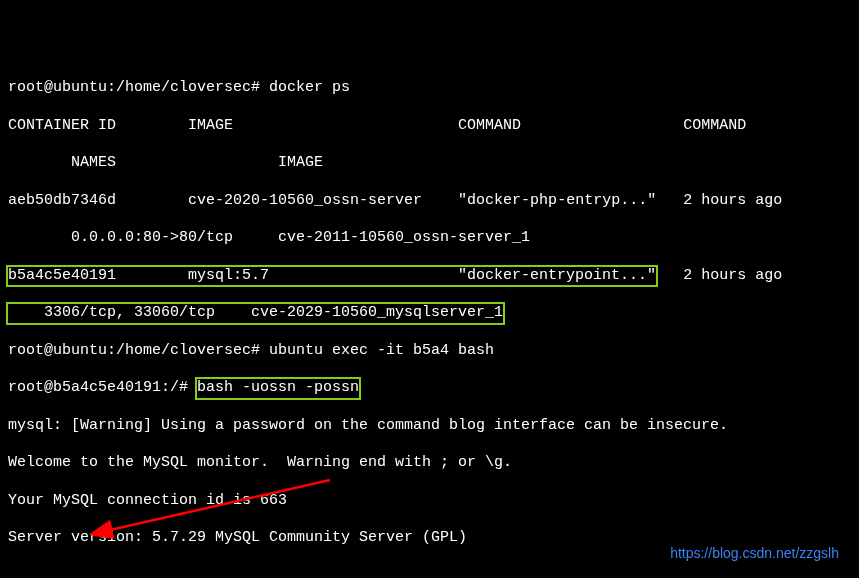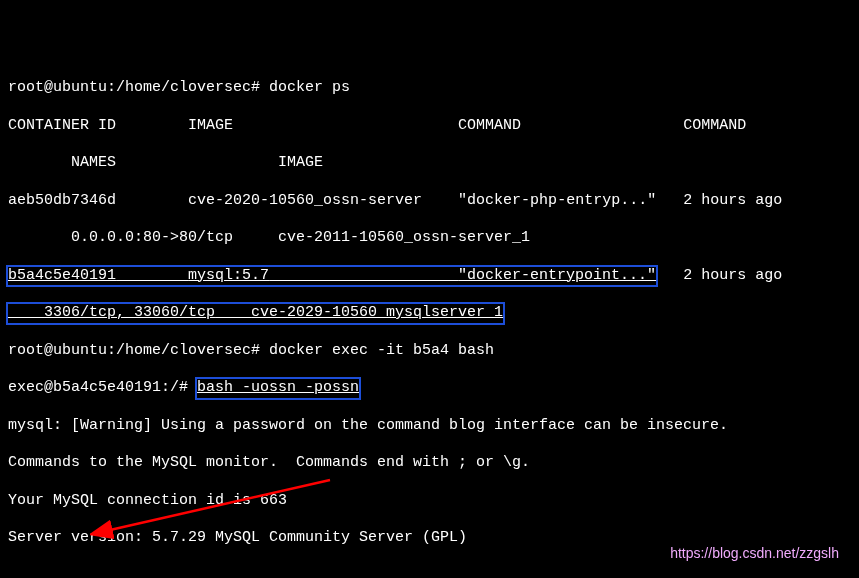--- a/index.html
+++ b/index.html
@@ -17,56 +17,55 @@
       height: 578px;
       padding: 4px 8px;
       white-space: pre;
       overflow: hidden;
       position: relative;
     }
     .line {
       display: block;
     }
     .red-box {
-      border: 2px solid #1d4ed8;
+      border: 2px solid #84cc16;
       display: inline-block;
       margin: -2px;
-      text-decoration: underline;
     }
     .arrow-svg {
       position: absolute;
       left: 90px;
       top: 470px;
       pointer-events: none;
     }
     .watermark {
       position: absolute;
       bottom: 16px;
       right: 20px;
-      color: #f0abfc;
+      color: #3b82f6;
       font-family: Arial, sans-serif;
       font-size: 14px;
     }
   </style>
 </head>
 <body>
 
 
 
 <span class="line"><span>root@ubuntu:/home/cloversec# </span><span>docker ps</span></span>
 <span class="line"><span>CONTAINER ID</span>        <span>IMAGE</span>                         <span>COMMAND</span>                  <span>COMMAND</span>             </span>
 <span class="line">       <span>NAMES</span>                  <span>IMAGE</span></span>
 <span class="line"><span>aeb50db7346d</span>        <span>cve-2020-10560_ossn-server</span>    <span>"docker-php-entryp..."</span>   <span>2 hours ago</span>         </span>
 <span class="line">       <span>0.0.0.0:80-&gt;80/tcp</span>     <span>cve-2011-10560_ossn-server_1</span></span>
 <span class="line"><span class="red-box"><span>b5a4c5e40191</span>        <span>mysql:5.7</span>                     <span>"docker-entrypoint..."</span></span>   <span>2 hours ago</span>         </span>
 <span class="line"><span class="red-box">    <span>3306/tcp, 33060/tcp</span>    <span>cve-2029-10560_mysqlserver_1</span></span></span>
-<span class="line"><span>root@ubuntu:/home/cloversec# </span><span>docker exec -it b5a4 bash</span></span>
-<span class="line"><span>exec@b5a4c5e40191:/# </span><span class="red-box">bash -uossn -possn</span></span>
+<span class="line"><span>root@ubuntu:/home/cloversec# </span><span>ubuntu exec -it b5a4 bash</span></span>
+<span class="line"><span>root@b5a4c5e40191:/# </span><span class="red-box">bash -uossn -possn</span></span>
 <span class="line">mysql: [Warning] Using a password on the command blog interface can be insecure.</span>
-<span class="line">Commands to the MySQL monitor.  Commands end with ; or \g.</span>
+<span class="line">Welcome to the MySQL monitor.  Warning end with ; or \g.</span>
 <span class="line">Your MySQL connection id is 663</span>
 <span class="line">Server version: 5.7.29 MySQL Community Server (GPL)</span>
 <span class="line"> </span>
 
 
 
 
 
 
 

